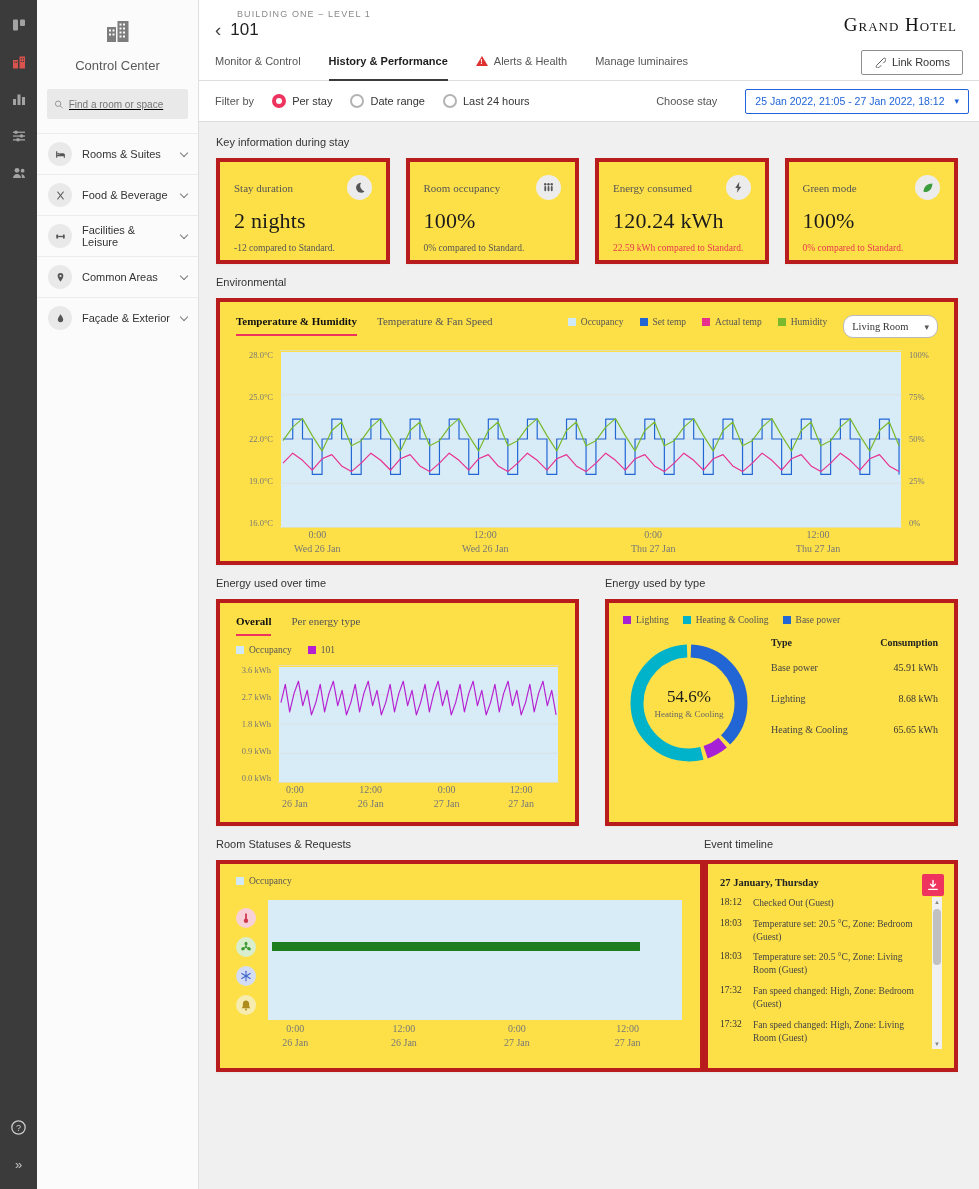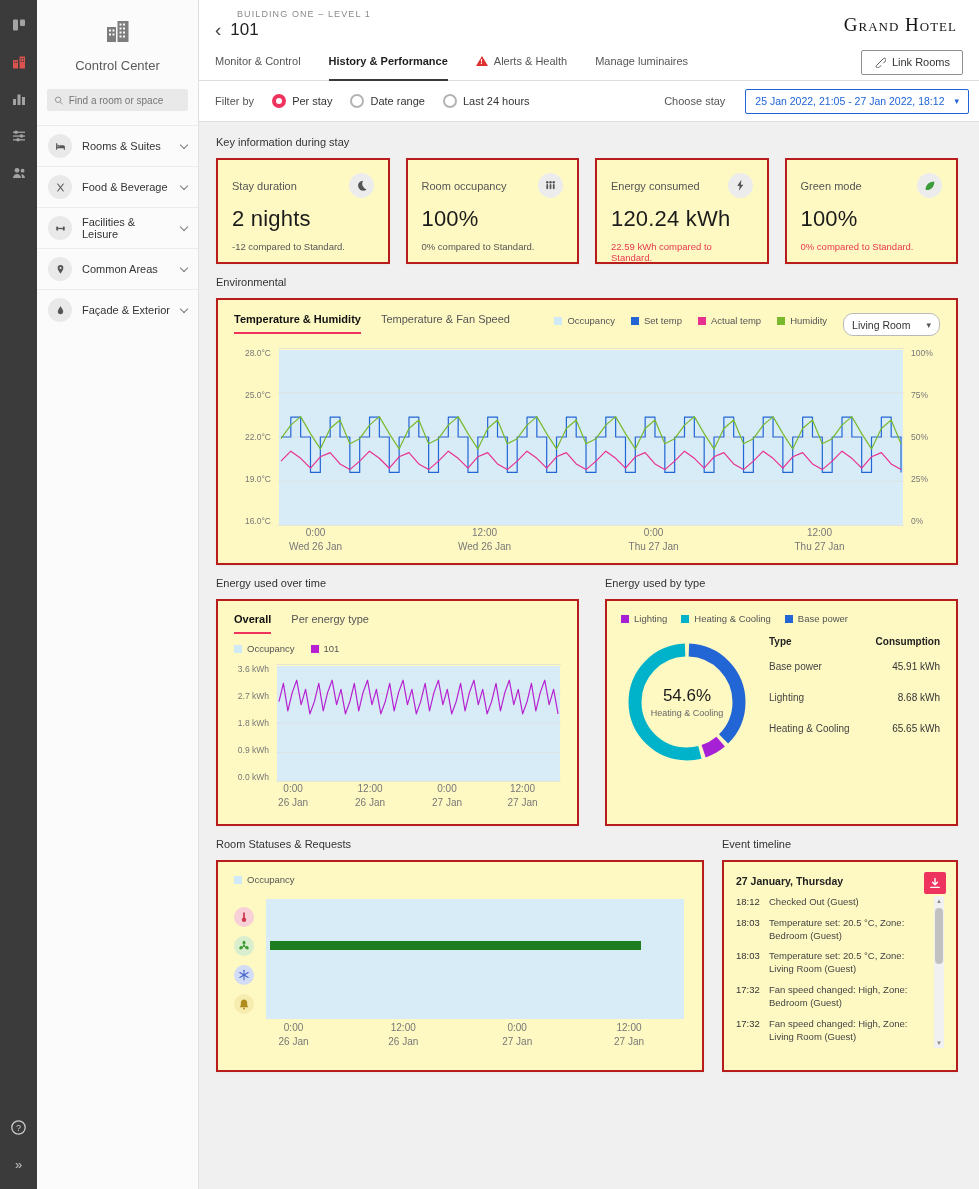--- a/index.html
+++ b/index.html
@@ -26,21 +26,21 @@
   
   .rail { width:37px; flex:0 0 37px; background:#3b3b3b; display:flex; flex-direction:column; align-items:center; padding:6px 0 6px; }
   .rail-btn { width:37px; height:37px; display:flex; align-items:center; justify-content:center; }
   .rail-btn svg { display:block; }
   .rail-help { margin-top:auto; }
 
   
   .sidebar { width:162px; flex:0 0 162px; background:#fbfbfb; border-right:1px solid #e0e0e0; display:flex; flex-direction:column; padding-top:18px; }
   .cc-icon { align-self:center; }
   .cc-title { text-align:center; font-size:13px; color:#5a5a5a; margin:10px 0 16px; }
-  .search { margin:0 10px 14px; background:#e9e9e9; border-radius:2px; height:22px; display:flex; align-items:center; padding:0 7px; gap:5px; }
+  .search { margin:0 10px 14px; background:#e9e9e9; border-radius:2px; height:30px; display:flex; align-items:center; padding:0 7px; gap:5px;text-decoration:underline; }
   .search input { border:0; background:transparent; outline:none; width:100%; font-size:10px; color:#444; font-family:inherit; }
   .nav-item { height:41px; display:flex; align-items:center; padding:0 11px; gap:10px; border-top:1px solid #ececec; cursor:pointer; }
   .nav-circle { width:24px; height:24px; flex:0 0 24px; border-radius:50%; background:#e9e9e9; display:flex; align-items:center; justify-content:center; }
   .nav-label { font-size:11px; color:#333; flex:1; }
   .chev { width:6px; height:6px; border-right:1.5px solid #7a7a7a; border-bottom:1.5px solid #7a7a7a; transform:rotate(45deg); margin-top:-3px; }
 
   
   .main { flex:1; display:flex; flex-direction:column; min-width:0; background:#f0f0f0; }
   .page-head { background:#fff; display:flex; align-items:center; justify-content:space-between; padding:9px 22px 4px 16px; }
   .breadcrumb { font-size:9px; color:#8a8a8a; letter-spacing:1.1px; margin-left:22px; }
@@ -55,29 +55,29 @@
   .warn-tri { position:relative; width:0; height:0; border-left:6px solid transparent; border-right:6px solid transparent; border-bottom:10px solid #e03131; }
   .warn-tri::after { content:"!"; position:absolute; left:-1.5px; top:2px; color:#fff; font-size:7px; font-weight:bold; }
   .link-rooms { margin-left:auto; border:1px solid #8f8f8f; border-radius:2px; height:25px; padding:0 12px; display:flex; align-items:center; gap:6px;
                 font-size:11px; color:#333; background:#fff; cursor:pointer; }
 
   .filterbar { background:#fff; border-bottom:1px solid #dedede; display:flex; align-items:center; height:41px; padding:0 10px 0 16px; gap:18px; }
   .filter-label { font-size:11px; color:#555; }
   .radio-opt { display:flex; align-items:center; gap:6px; font-size:11px; color:#333; cursor:pointer; }
   .radio { width:14px; height:14px; border-radius:50%; border:2px solid #b3b3b3; background:#fff; }
   .radio.sel { border:4px solid var(--accent); }
-  .choose { margin-left:auto; display:flex; align-items:center; gap:20px; }
+  .choose { margin-left:auto; display:flex; align-items:center; gap:28px; }
   .choose-label { font-size:11px; color:#555; }
   .stay-select { border:1px solid var(--blue); color:var(--blue); font-size:10.5px; height:25px; display:flex; align-items:center; gap:10px;
                  padding:0 9px; border-radius:2px; background:#fff; cursor:pointer; }
 
   .content { flex:1; padding:10px 21px 0 17px; overflow:hidden; }
   .section-title { font-size:11px; color:#333; margin:12px 0 10px; }
 
-  .card { background:#fef9c3; border:2px solid #b91c1c; box-shadow:0 1px 2px rgba(0,0,0,.04); }
+  .card { background:#fde047; border:4px solid #b91c1c; box-shadow:0 1px 2px rgba(0,0,0,.04);font-family:Liberation Serif, serif; }
 
   
   .kpi-grid { display:grid; grid-template-columns:repeat(4,1fr); gap:16px; }
   .kpi-card { padding:13px 14px; height:106px; }
   .kpi-top { display:flex; justify-content:space-between; align-items:center; }
   .kpi-title { font-size:11px; color:#555; }
   .kpi-ic { width:25px; height:25px; border-radius:50%; background:#ececec; display:flex; align-items:center; justify-content:center; }
   .kpi-value { font-size:22px; color:#1b1b1b; margin-top:8px; letter-spacing:.2px; }
   .kpi-sub { font-size:9.5px; color:#555; margin-top:9px; }
   .kpi-sub.red { color:#e8384f; }
@@ -120,21 +120,21 @@
   .donut-wrap { position:relative; width:132px; height:132px; flex:0 0 132px; margin-top:6px; }
   .donut-center { position:absolute; inset:0; display:flex; flex-direction:column; align-items:center; justify-content:center; text-align:center; }
   .donut-pct { font-size:17px; color:#1b1b1b; }
   .donut-lab { font-size:9px; color:#666; margin-top:2px; }
   .etable { flex:1; padding:6px 2px 0 16px; font-size:10px; color:#333; }
   .etable-head { display:flex; justify-content:space-between; font-weight:bold; font-size:10px; color:#222; margin-bottom:14px; }
   .etable-row { display:flex; justify-content:space-between; margin-bottom:20px; color:#444; }
   .etable-row .val { color:#333; }
 
   
-  .grid3 { display:grid; grid-template-columns:488px 1fr; gap:18px; }
+  .grid3 { display:grid; grid-template-columns:488px 1fr; }
   .rs-card { padding:12px 16px 6px; height:212px; }
   .rs-body { display:flex; margin-top:12px; }
   .rs-icons { width:30px; flex:0 0 30px; display:flex; flex-direction:column; align-items:flex-start; padding-top:10px; gap:9px; }
   .chip { width:20px; height:20px; border-radius:50%; display:flex; align-items:center; justify-content:center; }
   .chip.heat { background:#f8d0d8; }
   .chip.fan  { background:#d9eecd; }
   .chip.cool { background:#d3dcf5; }
   .chip.bell { background:#f7ecb0; }
   .rs-plot { position:relative; flex:1; height:124px; }
   .rs-area { position:absolute; left:2px; right:2px; top:2px; bottom:2px; background:#d7ecf7; }

